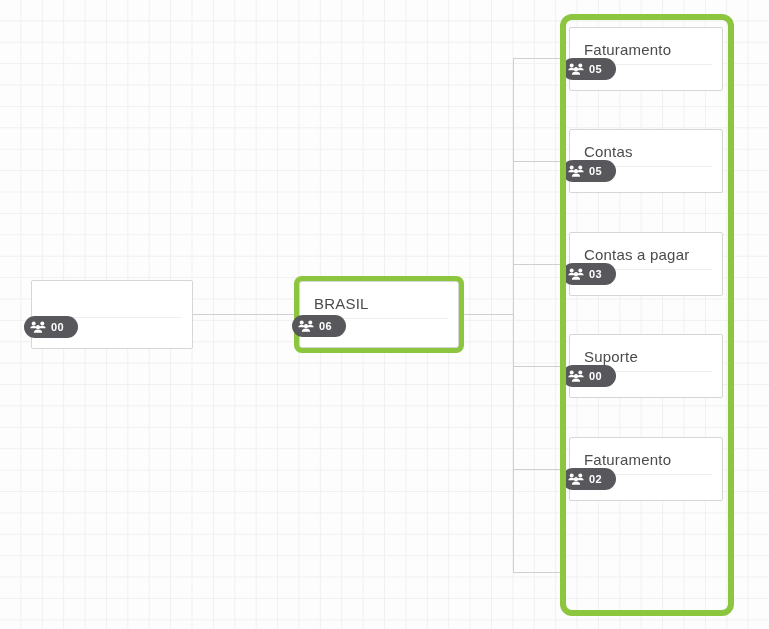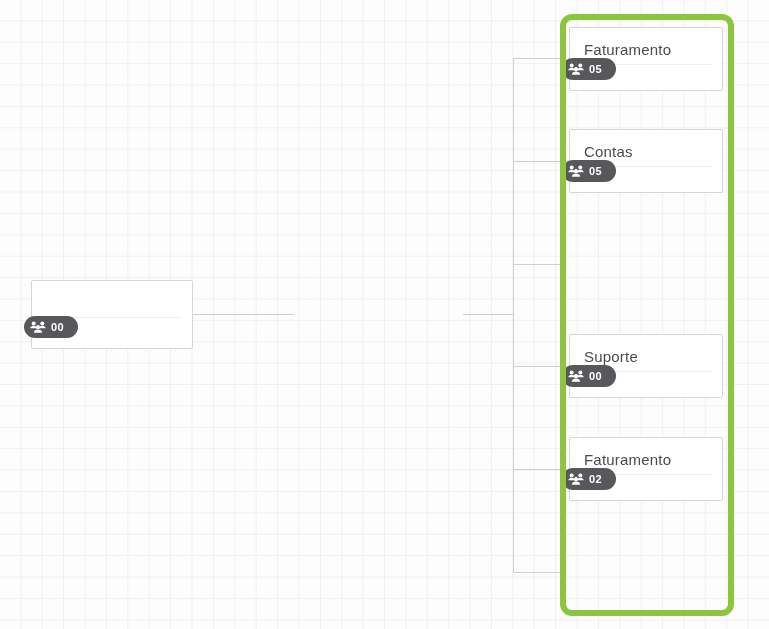--- a/index.html
+++ b/index.html
@@ -135,20 +135,37 @@
           <path d="M0.4 9.6c0-2.2 1.9-3.3 4.2-3.3s4.2 1.1 4.2 3.3z" fill="#ffffff"></path>
           <path d="M11.2 9.6c0-2.2 1.9-3.3 4.2-3.3s4.2 1.1 4.2 3.3z" fill="#ffffff"></path>
           <circle cx="10" cy="8.2" r="2.6" fill="#ffffff"></circle>
           <path d="M4.8 15.2c0-2.6 2.3-4 5.2-4s5.2 1.4 5.2 4z" fill="#ffffff"></path>
         </svg>
       </span>
       <span class="badge-count">00</span>
     </div>
   </div>
 
+  <div class="node node-hl" style="left:299px; top:281px; width:160px; height:67px;">
+    <div class="node-title">BRASIL</div>
+    <div class="node-sep"></div>
+    <div class="badge">
+      <span class="badge-icon">
+        <svg viewBox="0 0 20 16" width="16" height="14" xmlns="http://www.w3.org/2000/svg">
+          <circle cx="4.6" cy="3.6" r="2.5" fill="#ffffff"></circle>
+          <circle cx="15.4" cy="3.6" r="2.5" fill="#ffffff"></circle>
+          <path d="M0.4 9.6c0-2.2 1.9-3.3 4.2-3.3s4.2 1.1 4.2 3.3z" fill="#ffffff"></path>
+          <path d="M11.2 9.6c0-2.2 1.9-3.3 4.2-3.3s4.2 1.1 4.2 3.3z" fill="#ffffff"></path>
+          <circle cx="10" cy="8.2" r="2.6" fill="#ffffff"></circle>
+          <path d="M4.8 15.2c0-2.6 2.3-4 5.2-4s5.2 1.4 5.2 4z" fill="#ffffff"></path>
+        </svg>
+      </span>
+      <span class="badge-count">06</span>
+    </div>
+  </div>
 
   <div class="node" style="left:569px; top:27px; width:154px; height:64px;">
     <div class="node-title">Faturamento</div>
     <div class="node-sep"></div>
     <div class="badge">
       <span class="badge-icon">
         <svg viewBox="0 0 20 16" width="16" height="14" xmlns="http://www.w3.org/2000/svg">
           <circle cx="4.6" cy="3.6" r="2.5" fill="#ffffff"></circle>
             <circle cx="15.4" cy="3.6" r="2.5" fill="#ffffff"></circle>
           <path d="M0.4 9.6c0-2.2 1.9-3.3 4.2-3.3s4.2 1.1 4.2 3.3z" fill="#ffffff"></path>
@@ -172,20 +189,37 @@
           <path d="M0.4 9.6c0-2.2 1.9-3.3 4.2-3.3s4.2 1.1 4.2 3.3z" fill="#ffffff"></path>
           <path d="M11.2 9.6c0-2.2 1.9-3.3 4.2-3.3s4.2 1.1 4.2 3.3z" fill="#ffffff"></path>
           <circle cx="10" cy="8.2" r="2.6" fill="#ffffff"></circle>
           <path d="M4.8 15.2c0-2.6 2.3-4 5.2-4s5.2 1.4 5.2 4z" fill="#ffffff"></path>
         </svg>
       </span>
       <span class="badge-count">05</span>
     </div>
   </div>
 
+  <div class="node" style="left:569px; top:232px; width:154px; height:64px;">
+    <div class="node-title">Contas a pagar</div>
+    <div class="node-sep"></div>
+    <div class="badge">
+      <span class="badge-icon">
+        <svg viewBox="0 0 20 16" width="16" height="14" xmlns="http://www.w3.org/2000/svg">
+          <circle cx="4.6" cy="3.6" r="2.5" fill="#ffffff"></circle>
+            <circle cx="15.4" cy="3.6" r="2.5" fill="#ffffff"></circle>
+          <path d="M0.4 9.6c0-2.2 1.9-3.3 4.2-3.3s4.2 1.1 4.2 3.3z" fill="#ffffff"></path>
+          <path d="M11.2 9.6c0-2.2 1.9-3.3 4.2-3.3s4.2 1.1 4.2 3.3z" fill="#ffffff"></path>
+          <circle cx="10" cy="8.2" r="2.6" fill="#ffffff"></circle>
+          <path d="M4.8 15.2c0-2.6 2.3-4 5.2-4s5.2 1.4 5.2 4z" fill="#ffffff"></path>
+        </svg>
+      </span>
+      <span class="badge-count">03</span>
+    </div>
+  </div>
 
   <div class="node" style="left:569px; top:334px; width:154px; height:64px;">
     <div class="node-title">Suporte</div>
     <div class="node-sep"></div>
     <div class="badge">
       <span class="badge-icon">
         <svg viewBox="0 0 20 16" width="16" height="14" xmlns="http://www.w3.org/2000/svg">
           <circle cx="4.6" cy="3.6" r="2.5" fill="#ffffff"></circle>
             <circle cx="15.4" cy="3.6" r="2.5" fill="#ffffff"></circle>
           <path d="M0.4 9.6c0-2.2 1.9-3.3 4.2-3.3s4.2 1.1 4.2 3.3z" fill="#ffffff"></path>

